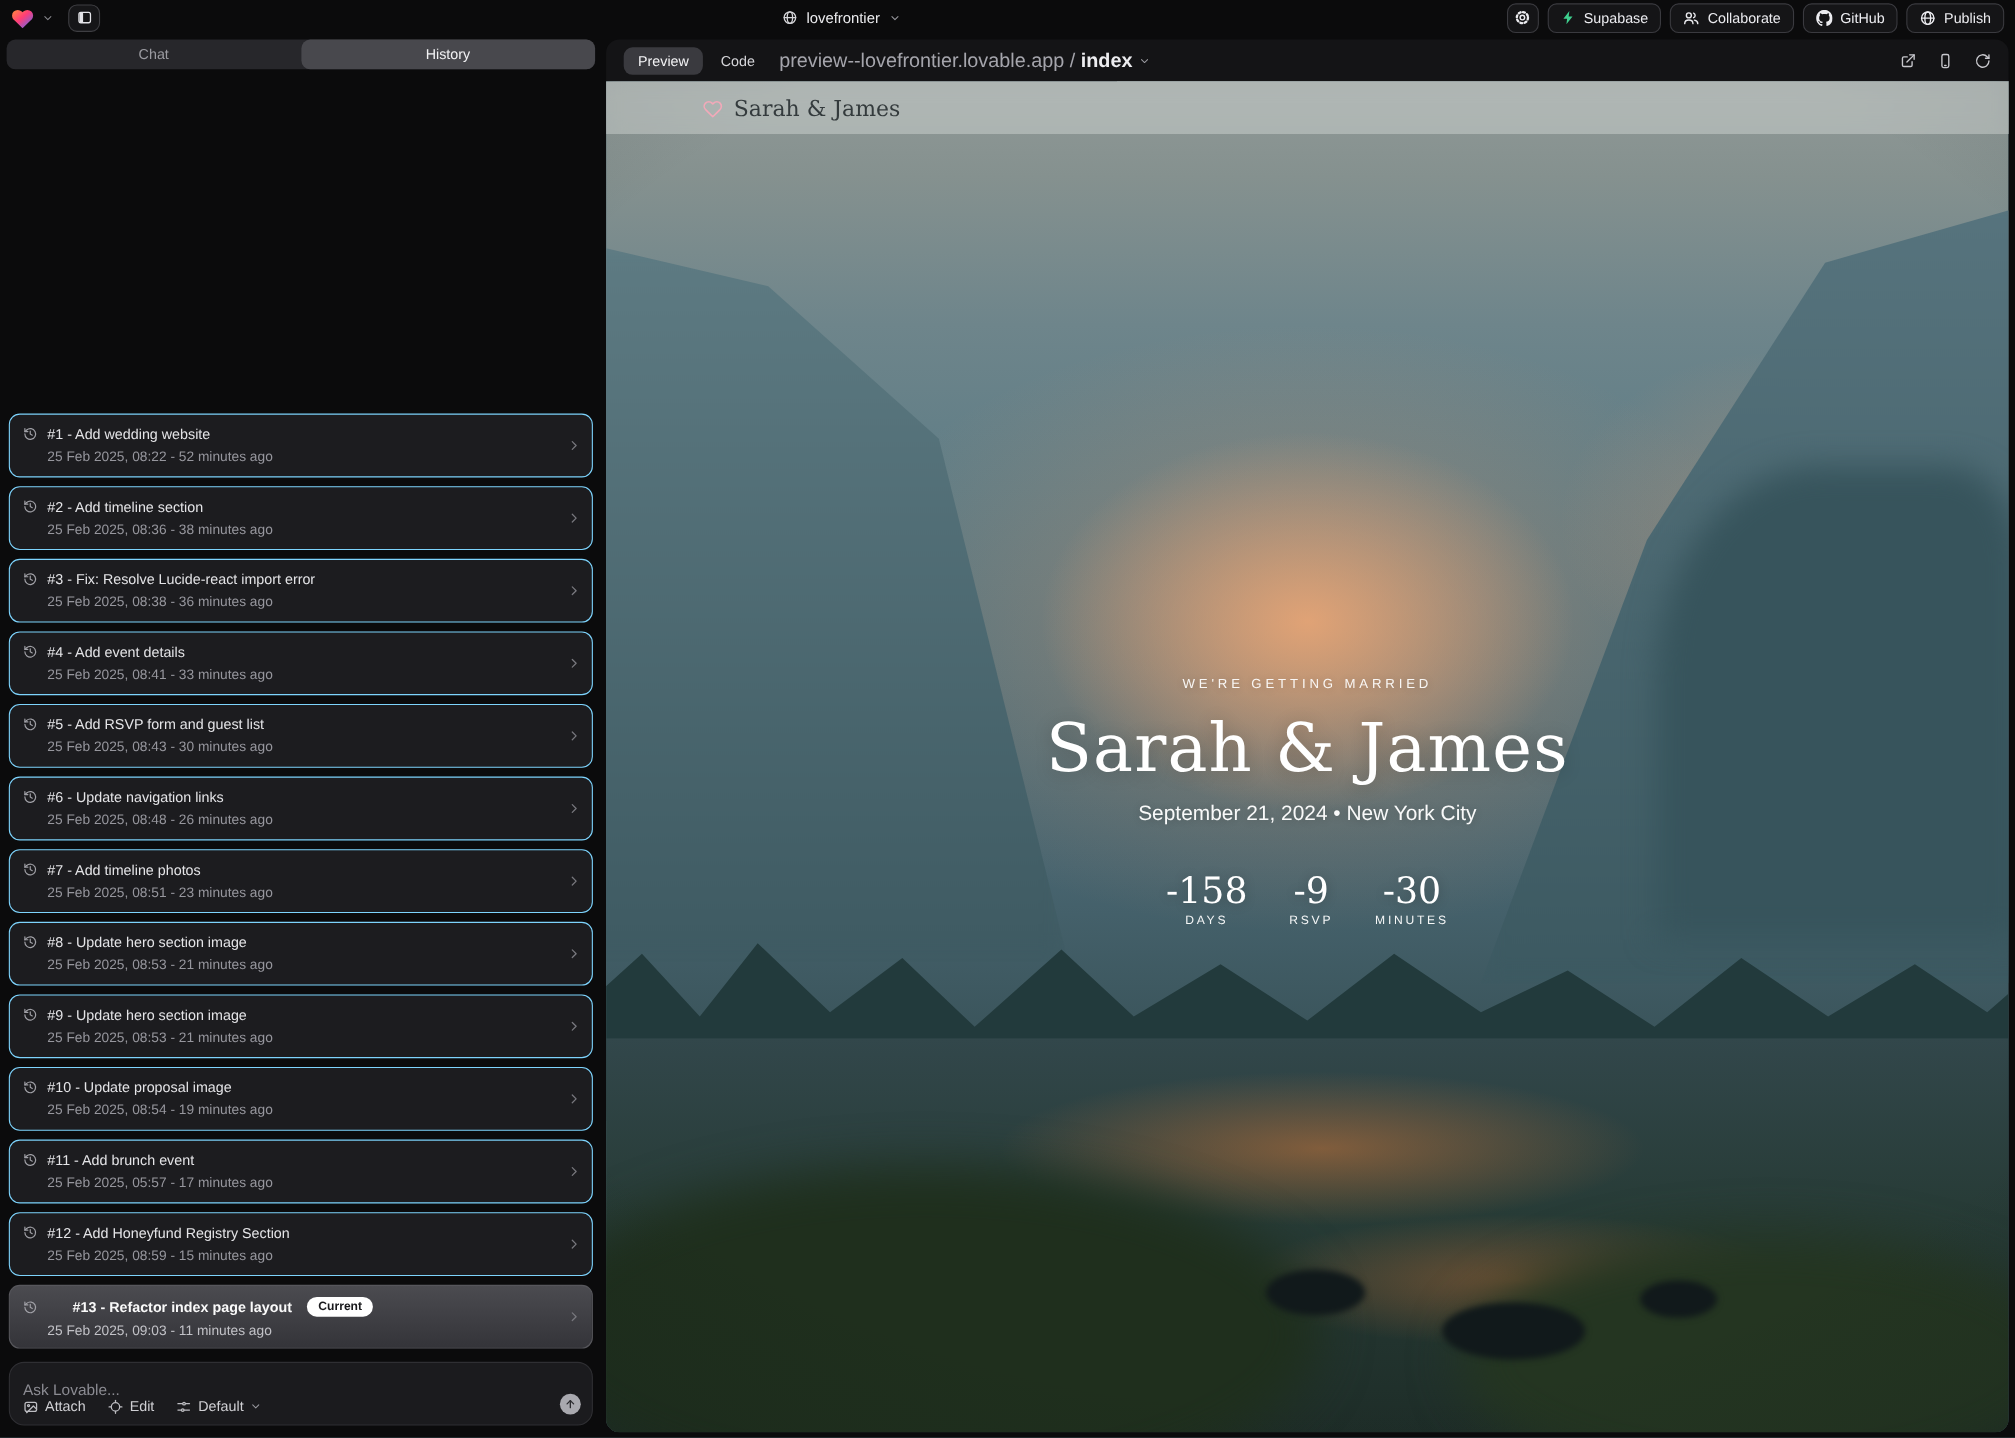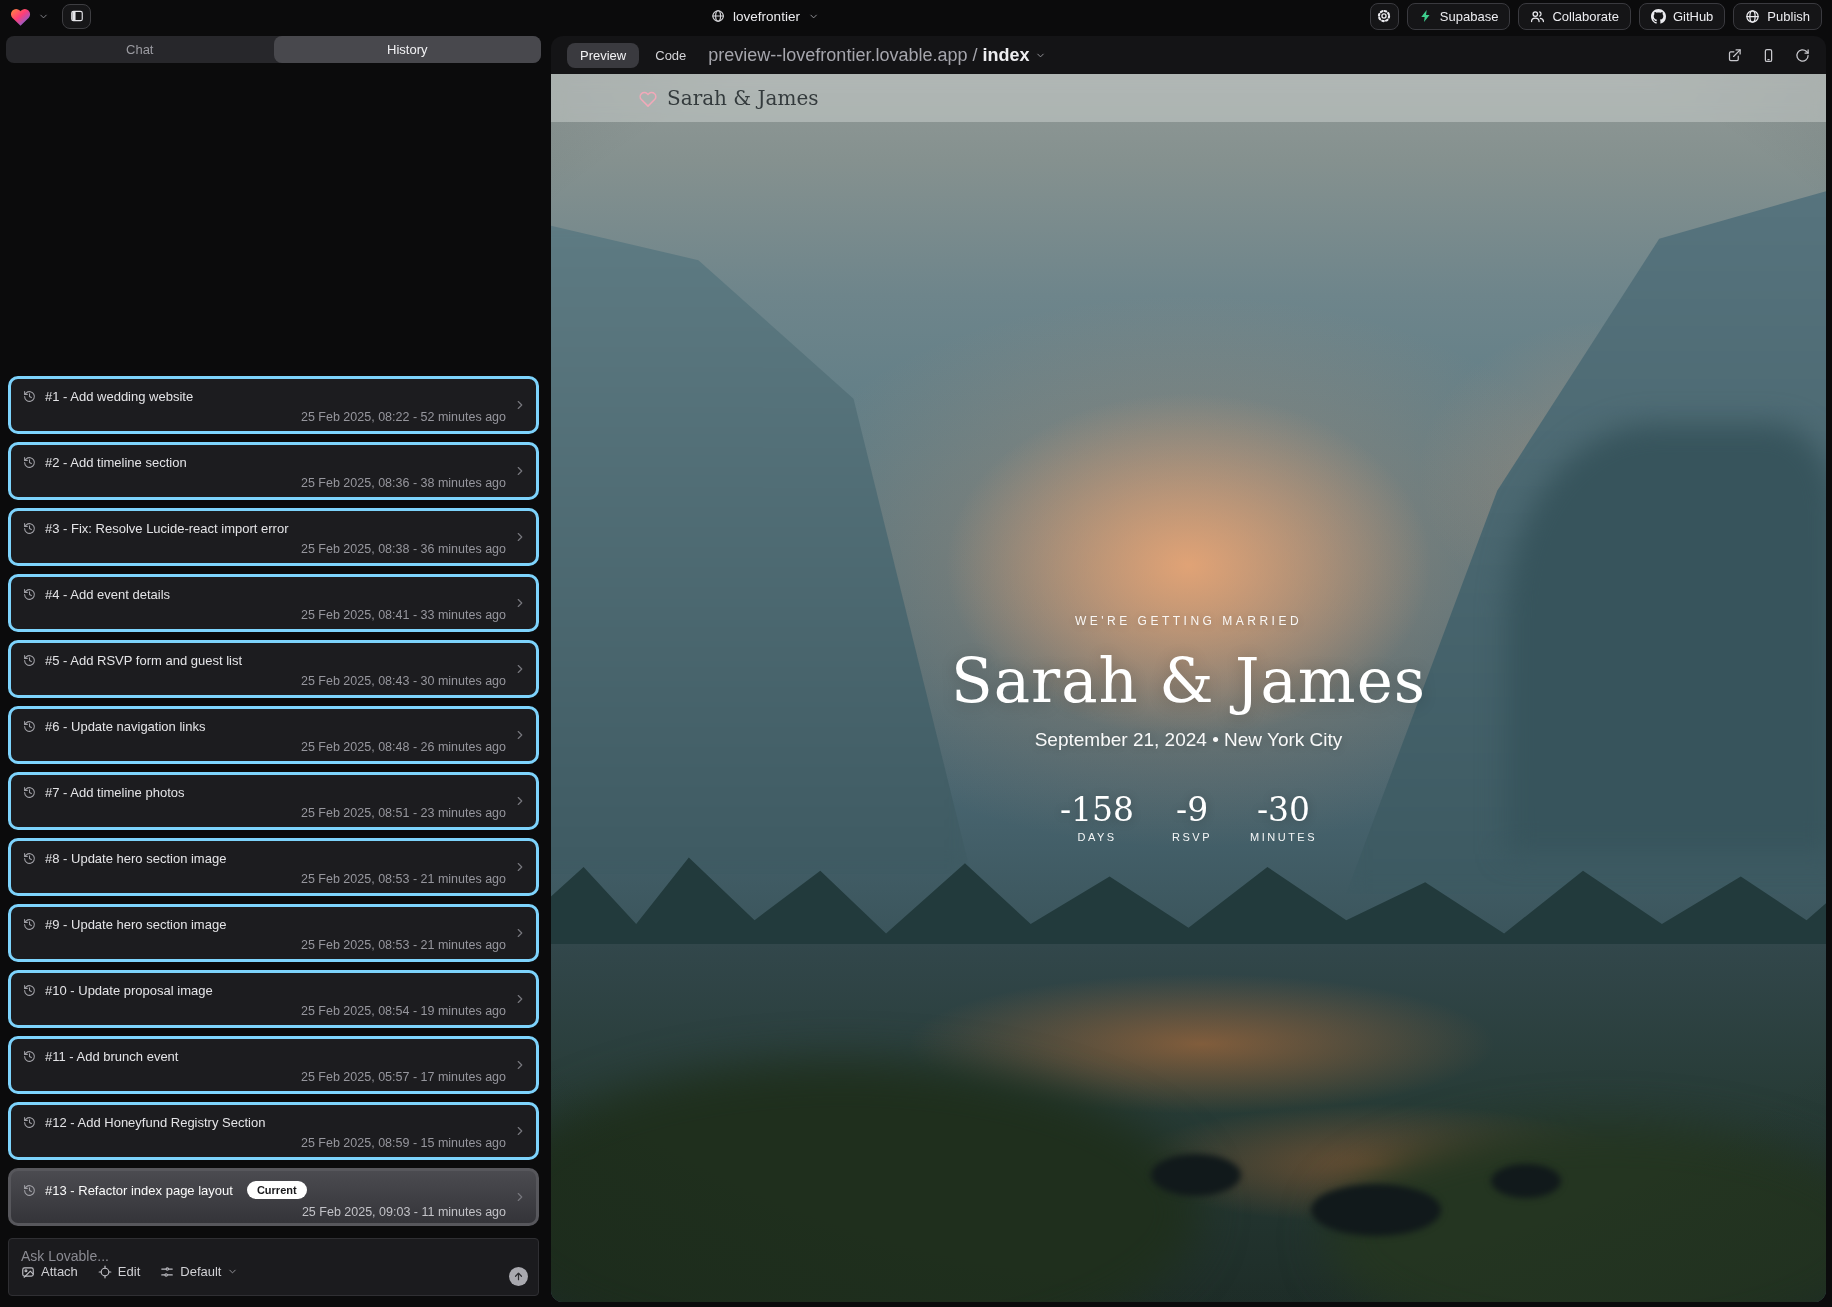--- a/index.html
+++ b/index.html
@@ -26,33 +26,33 @@
   .tb-iconbtn { width:29px; padding:0; justify-content:center; }
   .supabase-bolt { width:14px; height:14px; }
 
   
   .sidebar { position:absolute; left:0; top:34px; bottom:5px; width:547px; display:flex; flex-direction:column; }
   .tabs { margin:2px 6px 0; height:27px; background:#27272b; border-radius:8px; display:flex; flex-shrink:0; }
   .tab { flex:1; display:flex; align-items:center; justify-content:center; font-size:13px; color:#9b9ba1; border-radius:8px; cursor:pointer; }
   .tab.active { background:#48484d; color:#f2f2f4; }
 
   .history-list { flex:1; display:flex; flex-direction:column; justify-content:flex-end; gap:8px; padding:8px; overflow:hidden; }
-  .hcard { position:relative; flex-shrink:0; height:58px; border-radius:10px; border:3px solid #7dd3fc; background:#1c1c1f; padding:10px 30px 9px 12px; cursor:pointer;text-align:right; }
+  .hcard { position:relative; flex-shrink:0; height:58px; border-radius:10px; border:1px solid #7dd3fc; background:#1c1c1f; padding:10px 30px 9px 12px; cursor:pointer; }
   .hcard.current { background:linear-gradient(180deg,#4b4b50,#343439); border-color:#57575c; }
   .hrow1 { display:flex; align-items:center; gap:9px; }
   .hicon { color:#a0a0a6; } .hicon svg { width:13px; height:13px; }
   .htitle { font-size:13px; color:#e4e4e7; }
-  .hcard.current .htitle { font-weight:400; color:#fafafa; }
+  .hcard.current .htitle { font-weight:700; color:#fafafa;margin-left:23px; }
   .hbadge { background:#ffffff; color:#19191c; font-size:11px; font-weight:700; padding:3px 10px; border-radius:999px; margin-left:5px; }
   .hmeta { font-size:12.5px; color:#96969d; margin:6px 0 0 22px; }
   .hcard.current .hmeta { color:#c2c2c7; }
   .hchev { position:absolute; right:9px; top:50%; transform:translateY(-50%); color:#77777d; }
   .hchev svg { width:14px; height:14px; }
 
-  .composer { position:relative; flex-shrink:0; margin:4px 8px 6px; height:58px; border:1px solid #2f2f33; background:#1b1b1e; border-radius:4px; padding:9px 12px 9px; display:flex; flex-direction:column; justify-content:flex-start; }
+  .composer { position:relative; flex-shrink:0; margin:4px 8px 6px; height:58px; border:1px solid #2f2f33; background:#1b1b1e; border-radius:14px; padding:9px 12px 9px; display:flex; flex-direction:column; justify-content:flex-end; }
   .composer-input { background:transparent; border:none; outline:none; font-family:"Liberation Sans",sans-serif; font-size:14px; color:#e8e8ea; width:420px; }
   .composer-input::placeholder { color:#8b8b92; }
   .composer-row { display:flex; align-items:center; gap:20px; font-size:13px; color:#d0d0d4; }
   .c-act { display:inline-flex; align-items:center; gap:6px; cursor:pointer; }
   .c-act svg { width:14px; height:14px; color:#bdbdc2; }
   .c-chev svg { width:11px; height:11px; color:#9a9aa0; }
   .send-btn { position:absolute; right:10px; bottom:9px; width:19px; height:19px; border-radius:50%; background:#a9a9af; color:#2b2b2f; display:flex; align-items:center; justify-content:center; cursor:pointer; }
   .send-btn svg { width:11px; height:11px; stroke-width:2.6; }
 
   

